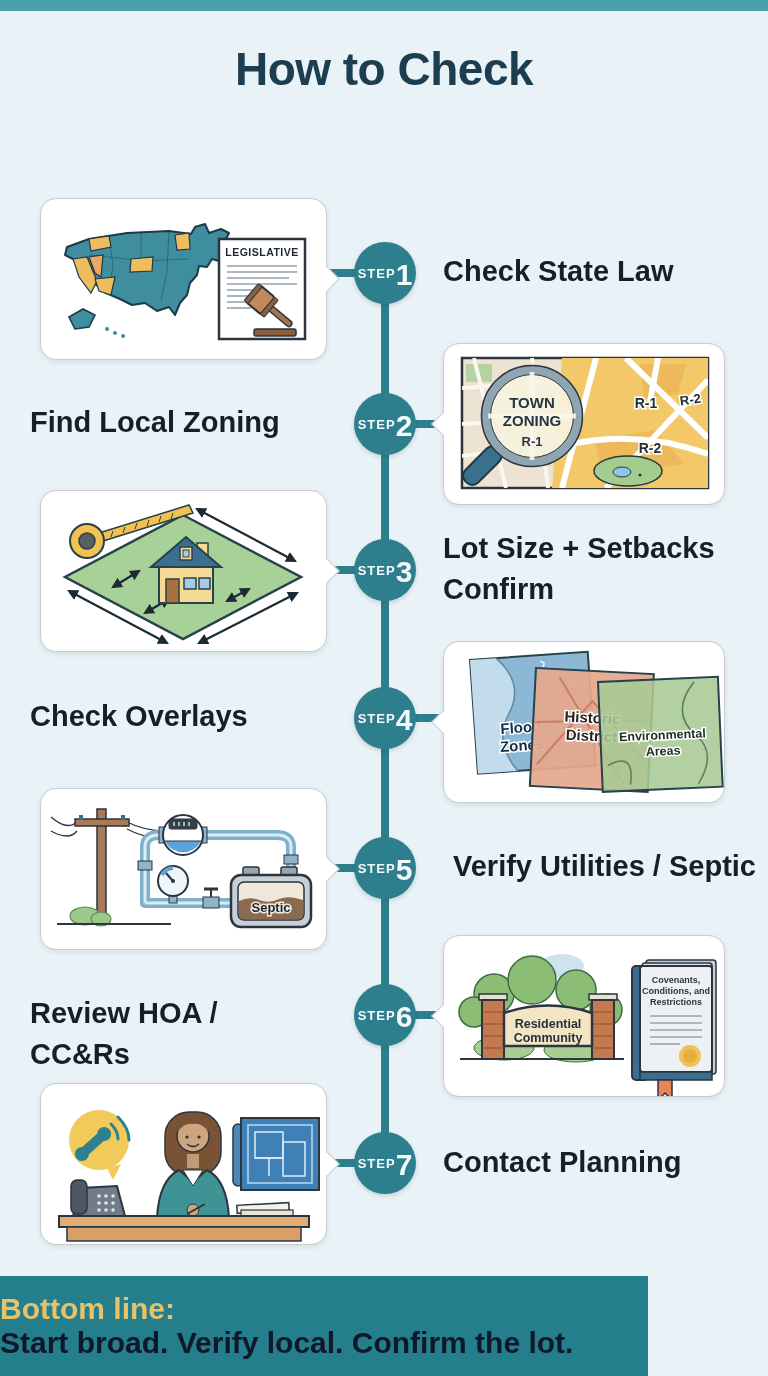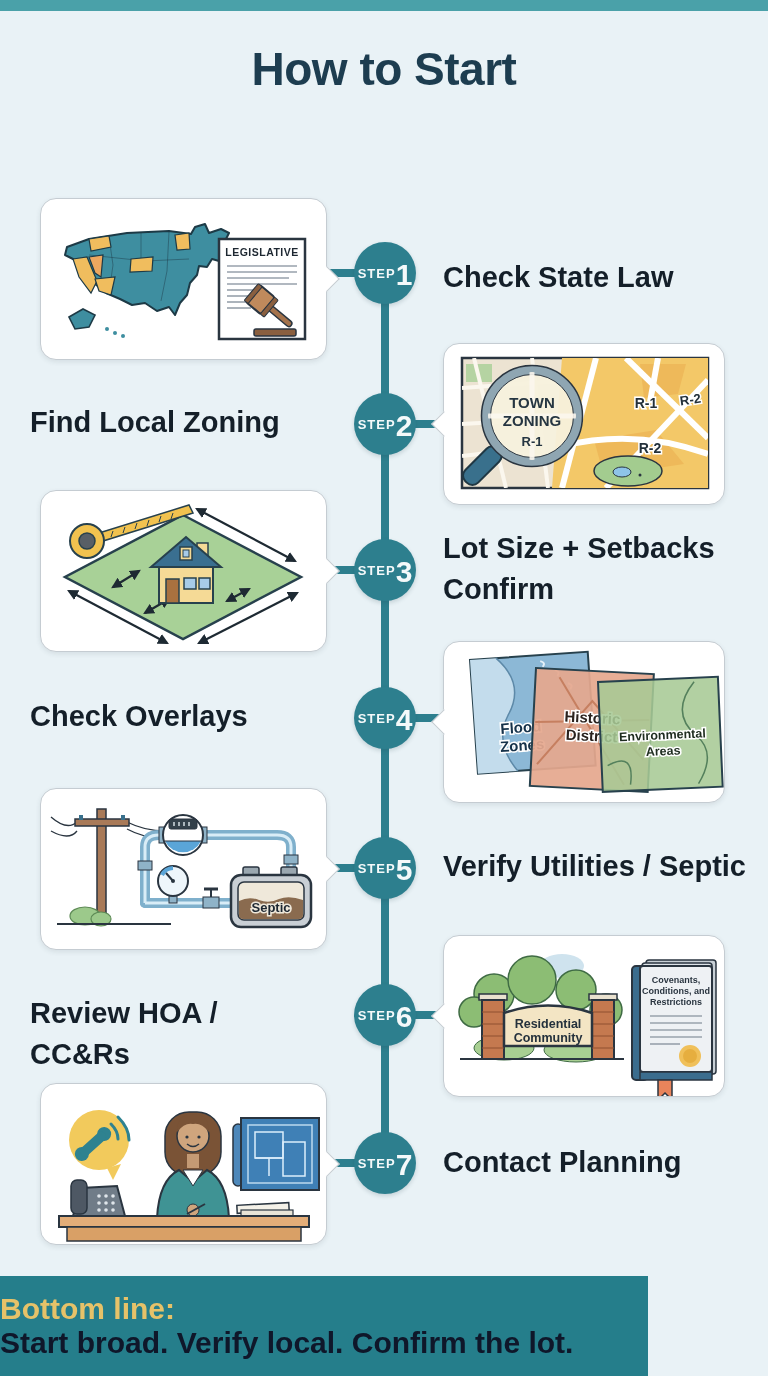--- a/index.html
+++ b/index.html
@@ -31,21 +31,21 @@
   .footer .msg{color:#0f172a;}
   svg text{font-family:"Liberation Sans","DejaVu Sans",sans-serif;}
 </style>
 </head>
 <body>
 
 <div class="page">
   <div class="topbar"></div>
 
   <div class="title">
-    <div>How to Start</div>
+    <div>How to Check</div>
   </div>
 
   <div class="tl-line"></div>
 
   <div class="stub" style="left:300px;top:269px;width:85px;"></div>
   <div class="stub" style="left:385px;top:420px;width:85px;"></div>
   <div class="stub" style="left:300px;top:566px;width:85px;"></div>
   <div class="stub" style="left:385px;top:714px;width:85px;"></div>
   <div class="stub" style="left:300px;top:864px;width:85px;"></div>
   <div class="stub" style="left:385px;top:1011px;width:85px;"></div>
@@ -90,21 +90,21 @@
           </g>
           <rect x="-8" y="28" width="42" height="7" rx="2" fill="#8a5f3f" stroke="#2a3540" stroke-width="1.5"></rect>
         </g>
       </g>
     </svg>
   </div>
   <div class="step-circle" style="top:242px;">
     <span class="step-word">STEP</span>
     <span class="step-num">1</span>
   </div>
-  <div class="step-label label-right" style="top:257px;">Check State Law</div>
+  <div class="step-label label-right" style="top:251px;">Check State Law</div>
 
   <div class="step-label label-left" style="top:402px;">Find Local Zoning</div>
   <div class="step-circle" style="top:393px;">
     <span class="step-word">STEP</span>
     <span class="step-num">2</span>
   </div>
   <div class="card card-right" style="left:443px;top:343px;">
     <span class="pointer"></span>
     <svg viewBox="0 0 280 160">
       <defs>
@@ -303,21 +303,21 @@
         <rect x="197" y="93" width="66" height="38" rx="6" fill="#efe8da" stroke="#2a3540" stroke-width="1.5"></rect>
         <path d="M198,112 Q208,107 218,111 Q228,115 238,110 Q248,106 262,111 L262,126 Q262,130 258,130 L202,130 Q198,130 198,126 Z" fill="#8a6b4f"></path>
         <text x="230" y="123" text-anchor="middle" font-size="13" font-weight="bold" fill="#1d2731" stroke="#efe8da" stroke-width="3" paint-order="stroke">Septic</text>
       </g>
     </svg>
   </div>
   <div class="step-circle" style="top:837px;">
     <span class="step-word">STEP</span>
     <span class="step-num">5</span>
   </div>
-  <div class="step-label label-right" style="top:846px;">Verify Utilities / Septic</div>
+  <div class="step-label label-right" style="top:846px;margin-left:10px;">Verify Utilities / Septic</div>
 
   <div class="step-label label-left" style="top:993px;">Review HOA / CC&amp;Rs</div>
   <div class="step-circle" style="top:984px;">
     <span class="step-word">STEP</span>
     <span class="step-num">6</span>
   </div>
   <div class="card card-right" style="left:443px;top:935px;">
     <span class="pointer"></span>
     <svg viewBox="0 0 280 160">
       <ellipse cx="118" cy="30" rx="22" ry="12" fill="#cfe3ee"></ellipse>

